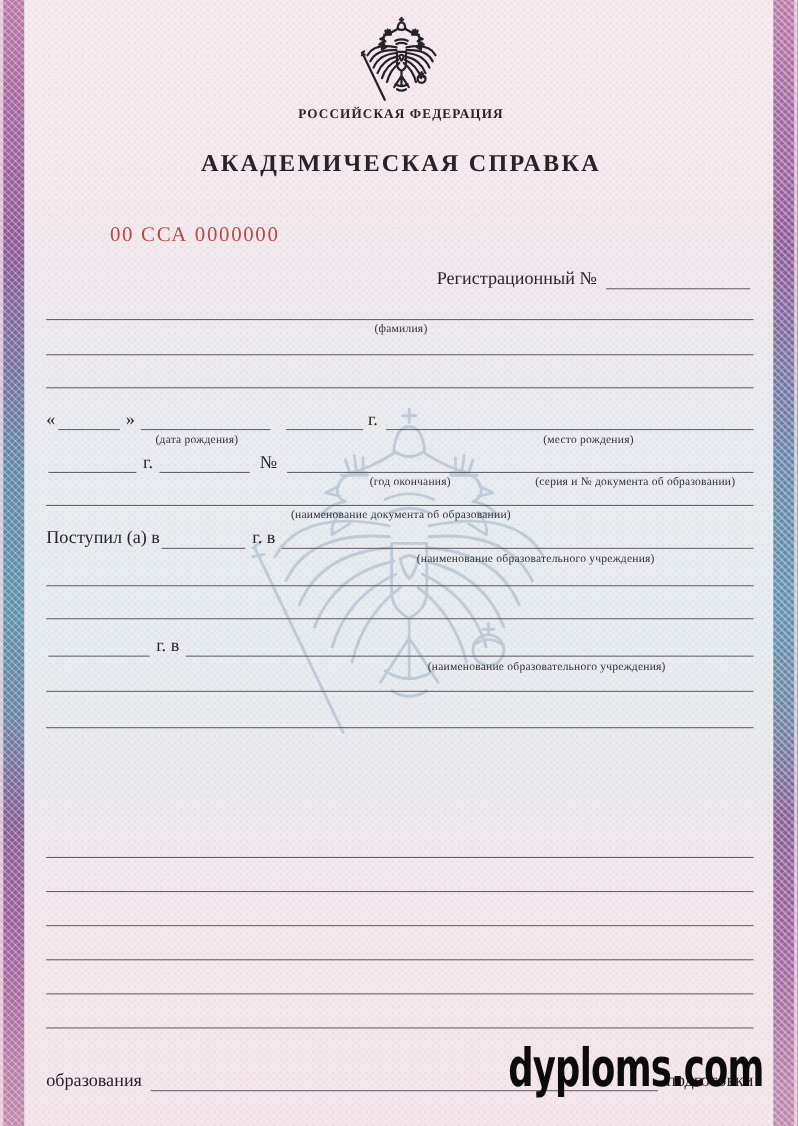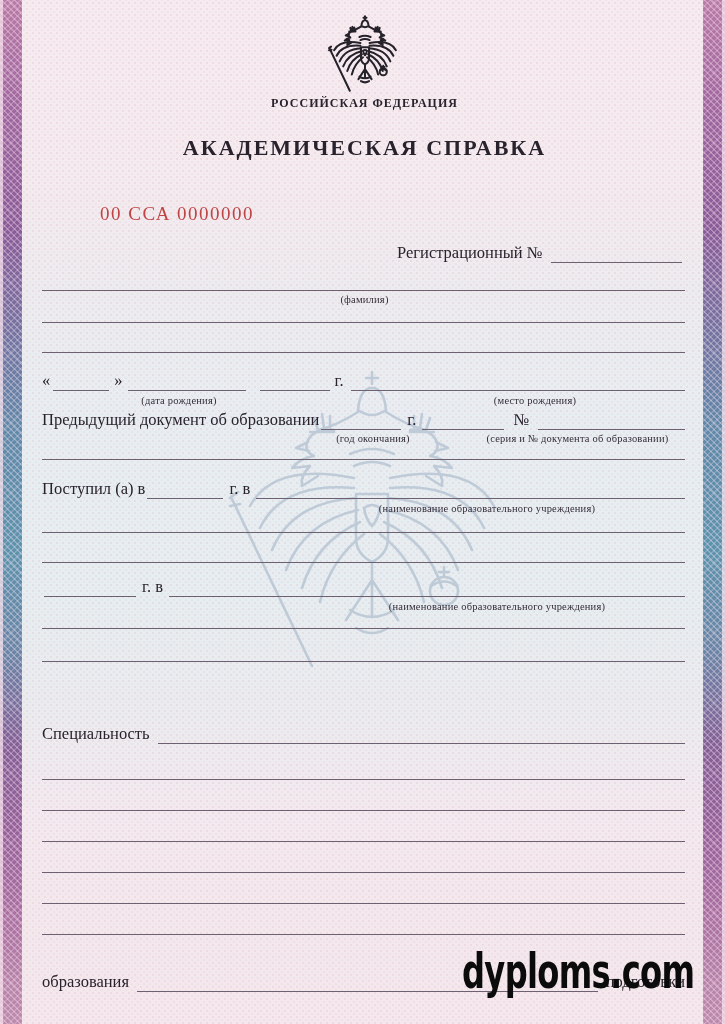--- a/index.html
+++ b/index.html
@@ -164,31 +164,31 @@
       <span class="lbl" style="margin:0 5px">»</span>
       <span class="blank" style="width:118px"></span>
       <span class="blank" style="width:70px;margin-left:14px"></span>
       <span class="lbl" style="margin:0 7px 0 5px">г.</span>
       <span class="blank b-flex"></span>
     </div>
     <div class="cap" style="top:395px;left:62px;width:150px">(дата рождения)</div>
     <div class="cap" style="top:395px;left:378px;width:230px">(место рождения)</div>
 
     <div class="frow" style="top:406px;height:24px">
-      <span class="lbl">Предыдущий документ об образовании</span>
       <span class="blank" style="width:80px;margin-left:2px"></span>
       <span class="lbl" style="margin:0 6px">г.</span>
       <span class="blank" style="width:82px"></span>
       <span class="lbl" style="margin:0 9px">№</span>
       <span class="blank b-flex"></span>
     </div>
     <div class="cap" style="top:433px;left:266px;width:130px">(год окончания)</div>
     <div class="cap" style="top:433px;left:423px;width:225px">(серия и № документа об образовании)</div>
 
     <div class="hr" style="top:459px"></div>
+    <div class="cap full" style="top:463px">(наименование документа об образовании)</div>
 
     <div class="frow" style="top:476px">
       <span class="lbl">Поступил (а) в</span>
       <span class="blank" style="width:76px;margin-left:2px"></span>
       <span class="lbl" style="margin:0 6px">г. в</span>
       <span class="blank b-flex"></span>
     </div>
     <div class="cap" style="top:503px;left:295px;width:300px">(наименование образовательного учреждения)</div>
 
     <div class="hr" style="top:532px"></div>
@@ -198,24 +198,20 @@
       <span class="blank" style="width:92px;margin-left:2px"></span>
       <span class="lbl" style="margin:0 6px">г. в</span>
       <span class="blank b-flex"></span>
     </div>
     <div class="cap" style="top:601px;left:305px;width:300px">(наименование образовательного учреждения)</div>
 
     <div class="hr" style="top:628px"></div>
     <div class="hr" style="top:661px"></div>
 
 
-    <div class="frow" style="top:721px">
-      <span class="lbl">Специальность</span>
-      <span class="blank b-flex" style="margin-left:8px"></span>
-    </div>
 
     <div class="hr" style="top:779px"></div>
     <div class="hr" style="top:810px"></div>
     <div class="hr" style="top:841px"></div>
     <div class="hr" style="top:872px"></div>
     <div class="hr" style="top:903px"></div>
     <div class="hr" style="top:934px"></div>
 
     <div class="frow program-row">
       <span class="lbl">образования</span>

